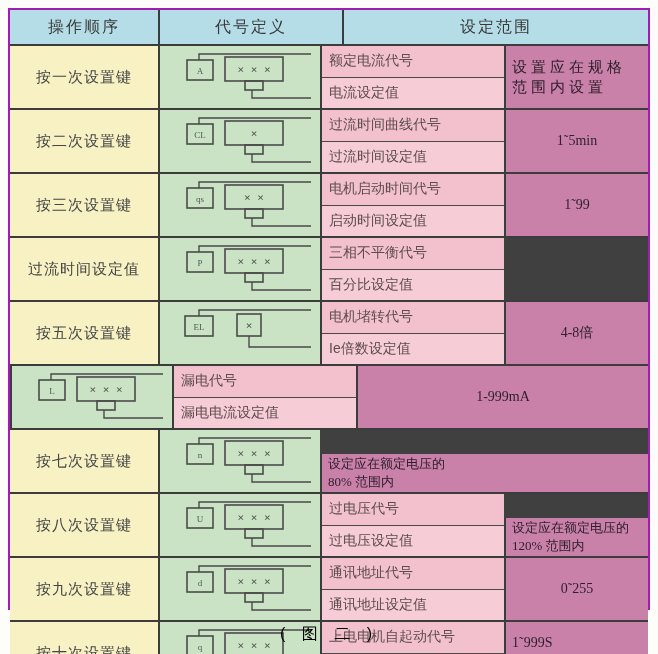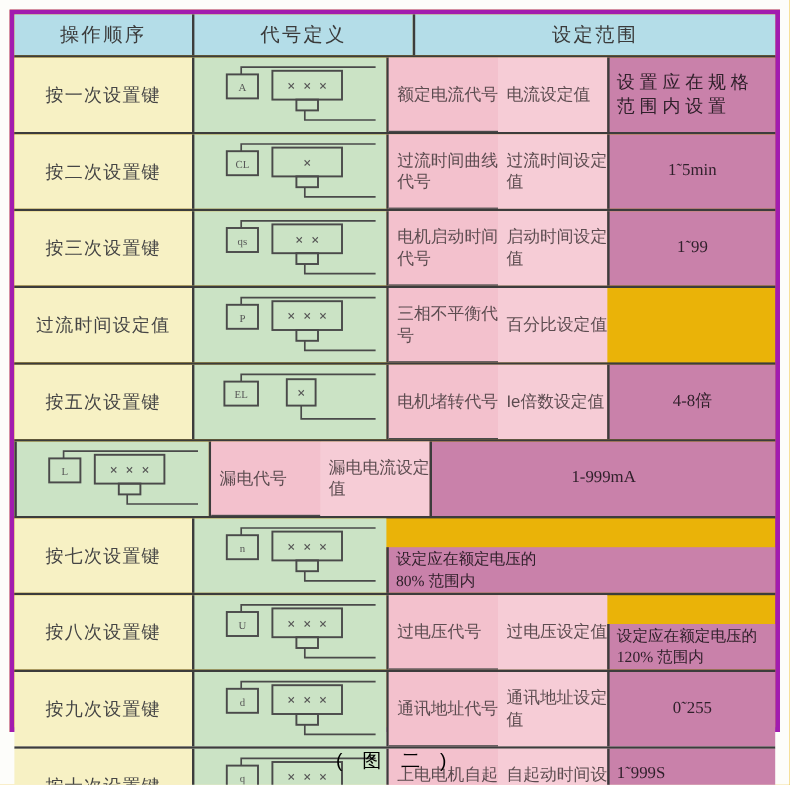--- a/index.html
+++ b/index.html
@@ -5,22 +5,22 @@
   html,body{margin:0;padding:0;}
   body{
     width:658px;height:654px;position:relative;
     background:#fdfdfa;
     font-family:"Liberation Sans","DejaVu Sans",sans-serif;
     color:#3f3f3f;
     -webkit-font-smoothing:antialiased;
   }
   .settings-table{
     position:absolute;left:8px;top:8px;width:642px;height:602px;
-    border:4px solid #a21caf;box-sizing:border-box;
-    display:flex;flex-direction:column;background:#eab308;
+    border:2px solid #a21caf;box-sizing:border-box;
+    display:flex;flex-direction:column;background:#404040;
   }
   .header-row{flex:0 0 34px;display:flex;}
   .table-body{flex:1;display:flex;flex-direction:column;}
   .row{flex:1;display:flex;border-top:2px solid #3c3c3c;}
 
   
   .col-action{flex:0 0 148px;}
   .col-display{flex:0 0 162px;border-left:2px solid #3c3c3c;}
   .col-codes{flex:0 0 184px;border-left:2px solid #3c3c3c;}
   .col-range{flex:1;border-left:2px solid #3c3c3c;}
@@ -45,21 +45,21 @@
   .v-standard .diagram-standard{display:inline;}
   .v-single  .diagram-single{display:inline;}
   .diagram path{stroke:#4a4a4a;stroke-width:1.4;fill:none;}
   .diagram rect{stroke:#4a4a4a;stroke-width:1.6;fill:none;}
   .diagram text{fill:#565656;}
   .diagram .lbl{font-size:9px;font-family:"Liberation Serif","DejaVu Serif",serif;text-anchor:middle;}
   .diagram .val{font-size:11px;font-family:"DejaVu Sans Mono",monospace;text-anchor:middle;}
 
   
   .cell-codes{background:#f5c9d3;display:flex;flex-direction:column;color:#5c4c50;}
-  .codes-pair{flex:1;display:flex;flex-direction:row;}
+  .codes-pair{flex:1;display:flex;flex-direction:column;}
   .code-sub{flex:1;display:flex;align-items:center;padding-left:7px;font-size:14px;}
   .code-sub-top{background:#f3c1cd;border-bottom:1px solid #4a4a4a;}
   .code-sub-bottom{background:#f6ccd6;}
 
   
   .cell-range{
     background:#c981aa;display:flex;flex-direction:column;justify-content:center;
     color:#30202b;font-size:14px;
     font-family:"Liberation Serif","DejaVu Serif",serif;line-height:1.45;
   }

